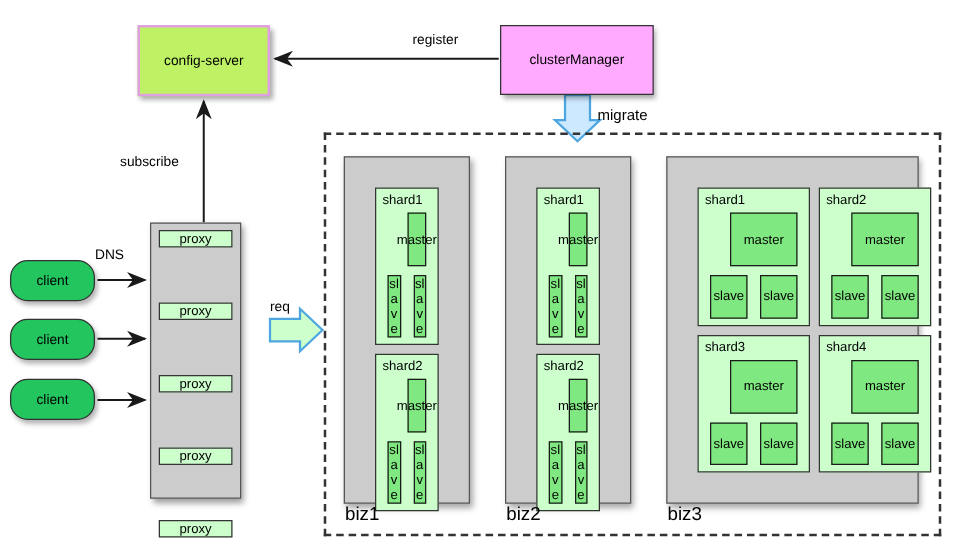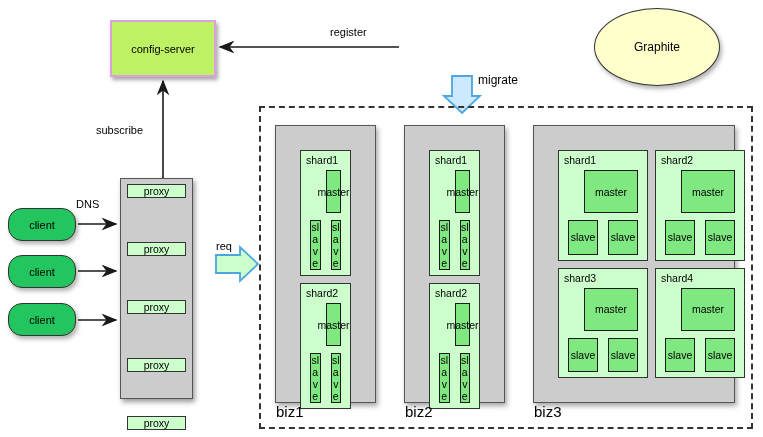--- a/index.html
+++ b/index.html
@@ -132,21 +132,21 @@
     text-align:center;
     word-break:break-all;
   }
 
   
   .edge-label{font-size:11px;color:#000;}
   .lbl-register{left:330px;top:26px;}
   .lbl-subscribe{left:96px;top:124px;}
   .lbl-dns{left:76px;top:198px;}
   .lbl-req{left:216px;top:240px;}
-  .lbl-migrate{left:478px;top:73px;font-size:12px;}
+  .lbl-migrate{left:478px;top:85px;font-size:12px;}
 
   svg.overlay{position:absolute;left:0;top:0;width:763px;height:437px;pointer-events:none;}
 </style>
 </head>
 <body>
 
 <div id="stage">
 
   <svg class="overlay">
     <defs>
@@ -165,24 +165,24 @@
 
     <path d="M216,255 L240,255 L240,247 L258,264 L240,281 L240,273 L216,273 Z" fill="#ccffcc" stroke="#4da6e0" stroke-width="1.8" stroke-linejoin="miter"></path>
 
     <path d="M452,76 L472,76 L472,96 L480,96 L462,113 L444,96 L452,96 Z" fill="#cce9ff" stroke="#4da6e0" stroke-width="1.8" stroke-linejoin="miter"></path>
   </svg>
 
   <div class="abs config-server">
     <span>config-server</span>
   </div>
 
-
-  <div class="abs graphite">
-    <span>Graphite</span>
-  </div>
+  <div class="abs cluster-manager">
+    <span>clusterManager</span>
+  </div>
+
 
   <div class="abs client client1">
     <span>client</span>
   </div>
   <div class="abs client client2">
     <span>client</span>
   </div>
   <div class="abs client client3">
     <span>client</span>
   </div>

